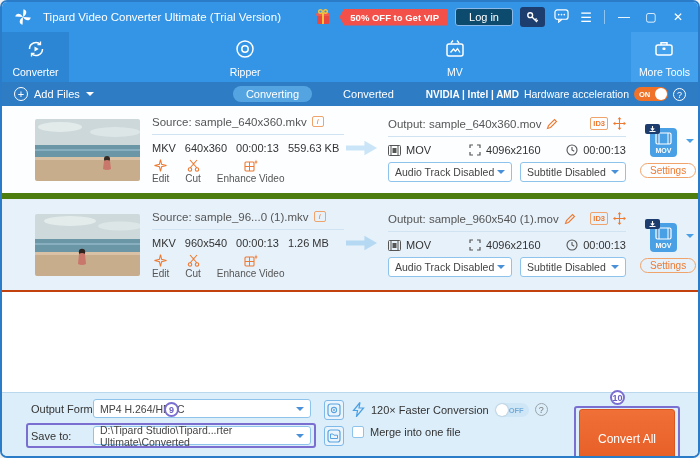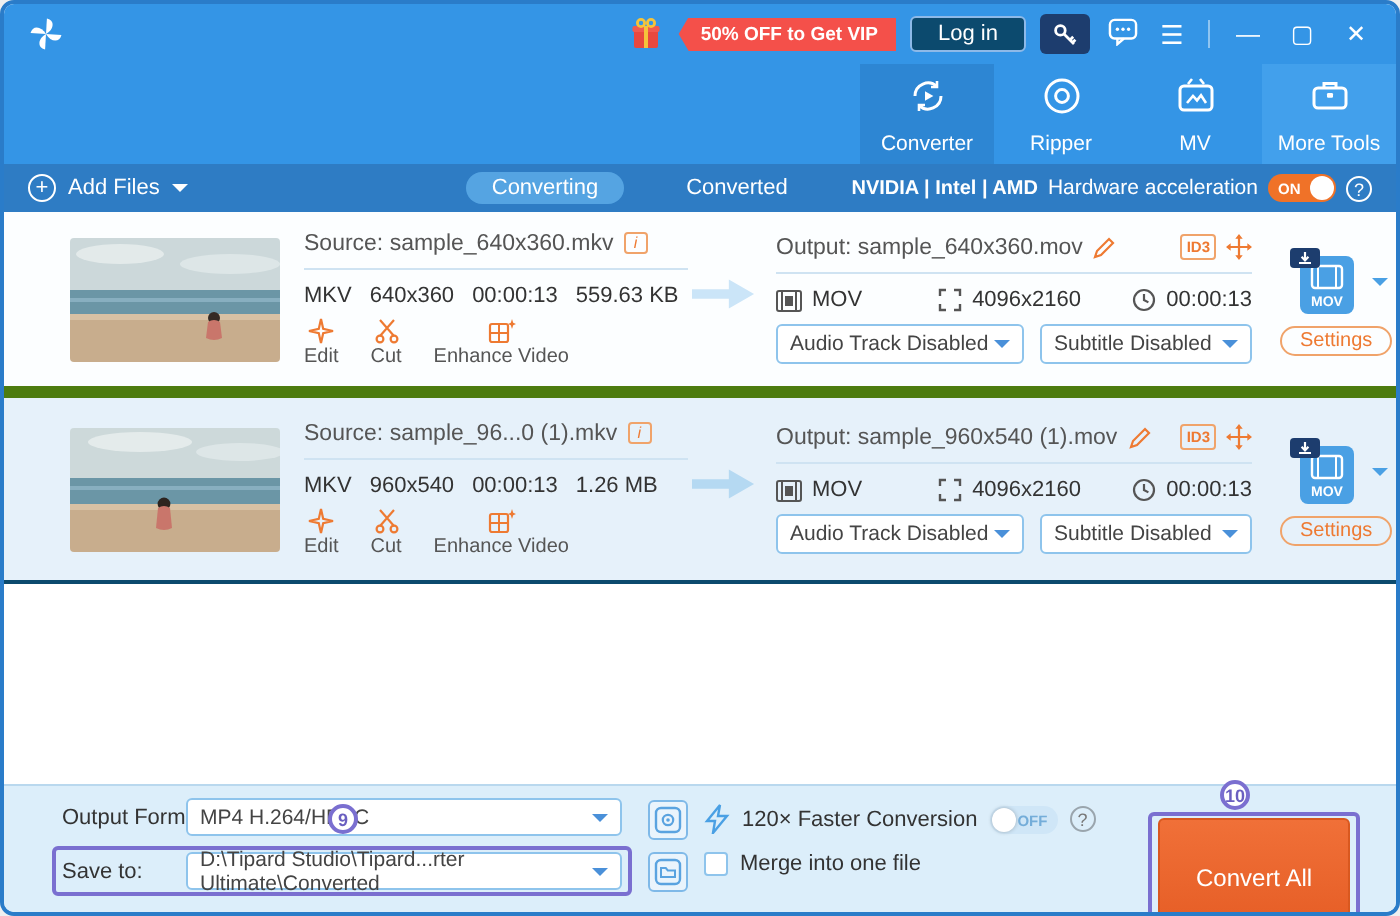--- a/index.html
+++ b/index.html
@@ -16,21 +16,21 @@
   .gift{ width:18px; height:18px; }
   .promo{ background:#f4504a; color:#fff; font-size:9.5px; font-weight:bold; padding:3px 9px 3px 11px;
           clip-path:polygon(5px 0,100% 0,100% 100%,5px 100%,0 50%); white-space:nowrap; }
   .login-btn{ background:#0c4a6e; border:1px solid #8db9e8; color:#fff; font-size:11px; padding:2px 13px; border-radius:3px; cursor:pointer; }
   .key-btn{ background:#1d3d6e; width:25px; height:20px; border-radius:3px; display:flex; align-items:center; justify-content:center; cursor:pointer; }
   .tb-ico{ color:#fff; font-size:13px; width:18px; text-align:center; cursor:pointer; line-height:1; }
   .tb-sep{ width:1px; height:14px; background:rgba(255,255,255,.45); margin:0 2px; }
   .winctl{ color:#fff; font-size:12px; width:20px; text-align:center; cursor:pointer; }
 
   
-  .tabbar{ height:50px; background:#3495e6; display:flex; justify-content:flex-end; flex:0 0 auto; }
+  .tabbar{ height:50px; background:#3495e6; display:flex; justify-content:space-between; flex:0 0 auto; }
   .tab{ width:67px; display:flex; flex-direction:column; align-items:center; justify-content:center; gap:3px;
         color:#fff; font-size:10.5px; cursor:pointer; }
   .tab.active{ background:#2d86d3; }
   .tab.hl{ background:#42a0ec; }
 
   
   .subbar{ height:24px; background:#2e7cc4; display:flex; align-items:center; padding:0 12px; color:#fff; font-size:11px; flex:0 0 auto; }
   .addfiles{ display:flex; align-items:center; gap:6px; cursor:pointer; width:200px; }
   .plus-circle{ width:14px; height:14px; border:1px solid #fff; border-radius:50%; font-size:11px; line-height:12px; text-align:center; }
   .caret{ width:0; height:0; border-left:4px solid transparent; border-right:4px solid transparent; border-top:4px solid #fff; }
@@ -42,21 +42,21 @@
   .hw-label{ font-size:10.5px; }
   .toggle-on{ width:34px; height:14px; border-radius:7px; background:#f07228; position:relative; cursor:pointer; }
   .toggle-on .txt{ position:absolute; left:5px; top:3px; font-size:7.5px; font-weight:bold; color:#fff; }
   .toggle-on .knob{ position:absolute; right:1px; top:1px; width:12px; height:12px; border-radius:50%; background:#fff; }
   .qmark{ width:13px; height:13px; border:1px solid #fff; border-radius:50%; font-size:9px; text-align:center; line-height:12px; cursor:pointer; }
 
   
   .list{ flex:1; background:#fff; overflow:hidden; }
   .frow{ height:93px; display:flex; align-items:center; padding-left:33px; }
   .frow.r1{ background:#fcfeff; border-bottom:6px solid #4d7c0f; }
-  .frow.r2{ background:#e6f1fa; border-bottom:2px solid #0c4a6e; }
+  .frow.r2{ background:#e6f1fa; border-bottom:2px solid #c2410c; }
   .thumb{ width:105px; height:62px; flex:0 0 auto; border-radius:2px; overflow:hidden; }
   .src-col{ width:192px; margin-left:12px; }
   .name-line{ display:flex; align-items:center; gap:5px; font-size:11.5px; color:#555; white-space:nowrap; }
   .info-badge{ border:1px solid #f0a36a; color:#ee7a32; font-size:8px; width:12px; height:11px; text-align:center; line-height:10px; border-radius:2px; font-style:italic; }
   .divline{ height:1px; background:#cfe3f2; margin:6px 0 7px; }
   .meta{ display:flex; gap:9px; font-size:11px; color:#333; white-space:nowrap; }
   .actions{ display:flex; gap:16px; margin-top:5px; }
   .action{ display:flex; flex-direction:column; align-items:center; gap:1px; font-size:10px; color:#555; cursor:pointer; }
   .big-arrow{ margin:0 2px; }
   .out-col{ width:238px; margin-left:8px; }
@@ -106,20 +106,21 @@
     <span class="logo">
       <svg width="20" height="20" viewBox="0 0 22 22">
         <g fill="#fff">
           <path d="M11 11 L11.5 2.5 C16 3.5 15.5 8.5 11 11Z"></path>
           <path d="M11 11 L19.5 11.5 C18.5 16 13.5 15.5 11 11Z"></path>
           <path d="M11 11 L10.5 19.5 C6 18.5 6.5 13.5 11 11Z"></path>
           <path d="M11 11 L2.5 10.5 C3.5 6 8.5 6.5 11 11Z"></path>
         </g>
       </svg>
     </span>
+    <span class="title">Tipard Video Converter Ultimate (Trial Version)</span>
     <span class="tspace"></span>
     <span class="gift">
       <svg width="18" height="18" viewBox="0 0 18 18">
         <rect x="3" y="7" width="12" height="9" rx="1" fill="#e8483f"></rect>
         <rect x="2.2" y="5" width="13.6" height="3" rx="1" fill="#f05a50"></rect>
         <rect x="8" y="5" width="2" height="11" fill="#f5c33b"></rect>
         <circle cx="6.5" cy="3.5" r="1.8" fill="none" stroke="#f5c33b" stroke-width="1.4"></circle>
         <circle cx="11.5" cy="3.5" r="1.8" fill="none" stroke="#f5c33b" stroke-width="1.4"></circle>
       </svg>
     </span>

